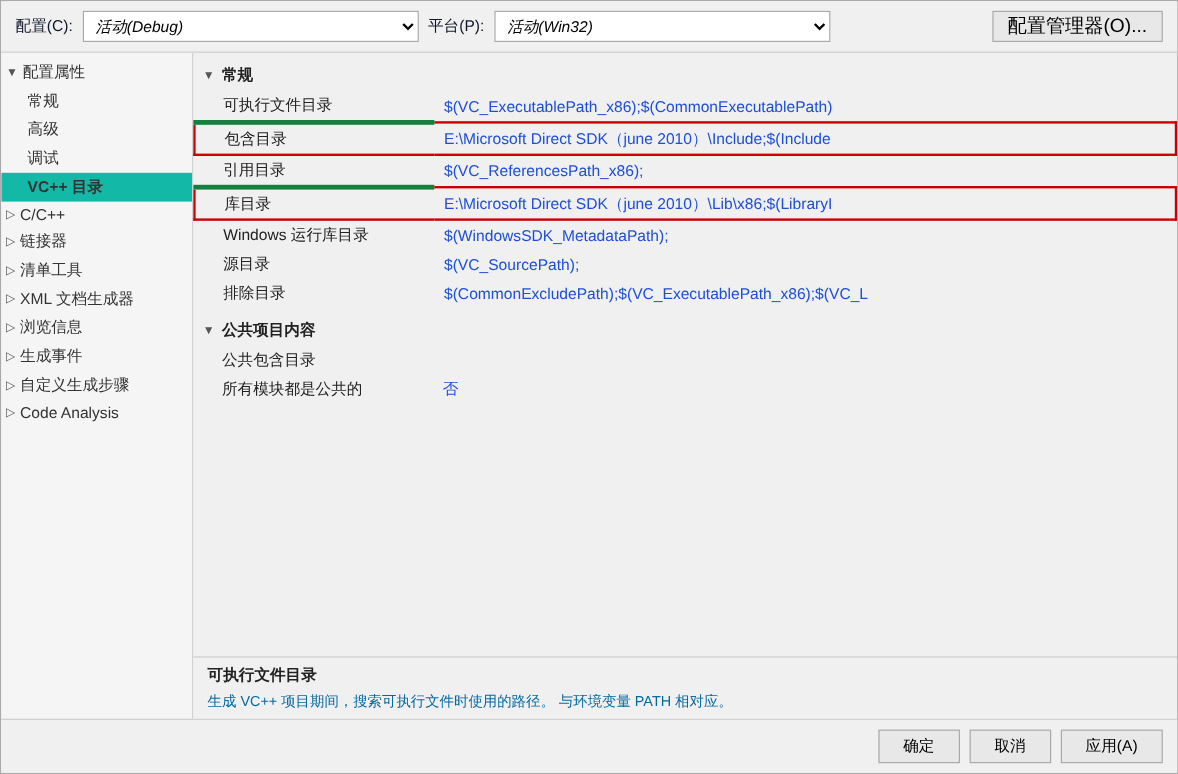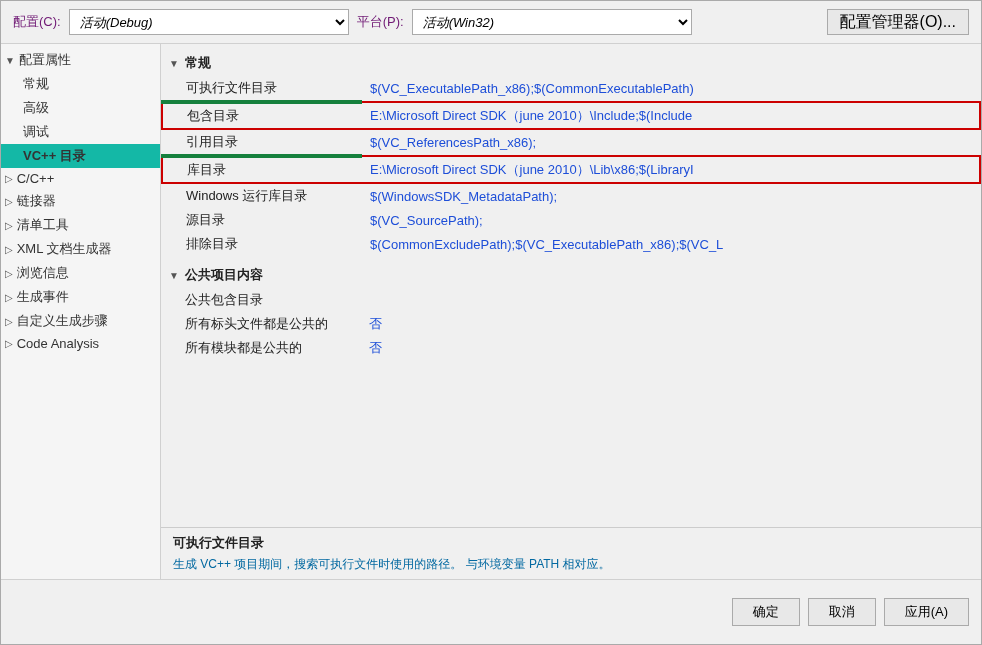--- a/index.html
+++ b/index.html
@@ -22,21 +22,21 @@
     
     .toolbar {
       display: flex;
       align-items: center;
       padding: 8px 12px;
       gap: 8px;
       background: #f0f0f0;
       border-bottom: 1px solid #d0d0d0;
     }
     .toolbar-label {
-      color: #701a75;
+      color: #0f172a;
       white-space: nowrap;
     }
     .toolbar-select {
       height: 26px;
       border: 1px solid #aaa;
       background: white;
       padding: 0 6px;
       font-size: 13px;
       min-width: 140px;
       font-style: italic;
@@ -151,21 +151,21 @@
     }
     .status-desc {
       font-size: 12px;
       color: #0369a1;
     }
     
     .bottom-bar {
       display: flex;
       justify-content: flex-end;
       align-items: flex-end;
-      padding: 18px 12px;
+      padding: 8px 12px;
       gap: 8px;
       background: #f0f0f0;
       border-top: 1px solid #d0d0d0;
     }
     .bottom-btn {
       height: 28px;
       padding: 0 20px;
       border: 1px solid #aaa;
       background: #e8e8e8;
       cursor: pointer;
@@ -288,24 +288,20 @@
           <span class="arrow">▼</span>
           <span>公共项目内容</span>
         </div>
         <table class="prop-table">
           <tbody>
             <tr>
               <td>公共包含目录</td>
               <td></td>
             </tr>
             <tr>
-              <td>所有标头文件都是公共的</td>
-              <td>否</td>
-            </tr>
-            <tr>
               <td>所有模块都是公共的</td>
               <td>否</td>
             </tr>
           </tbody>
         </table>
 
       </div>
 
       <div class="status-bar">
         <div class="status-title">可执行文件目录</div>

